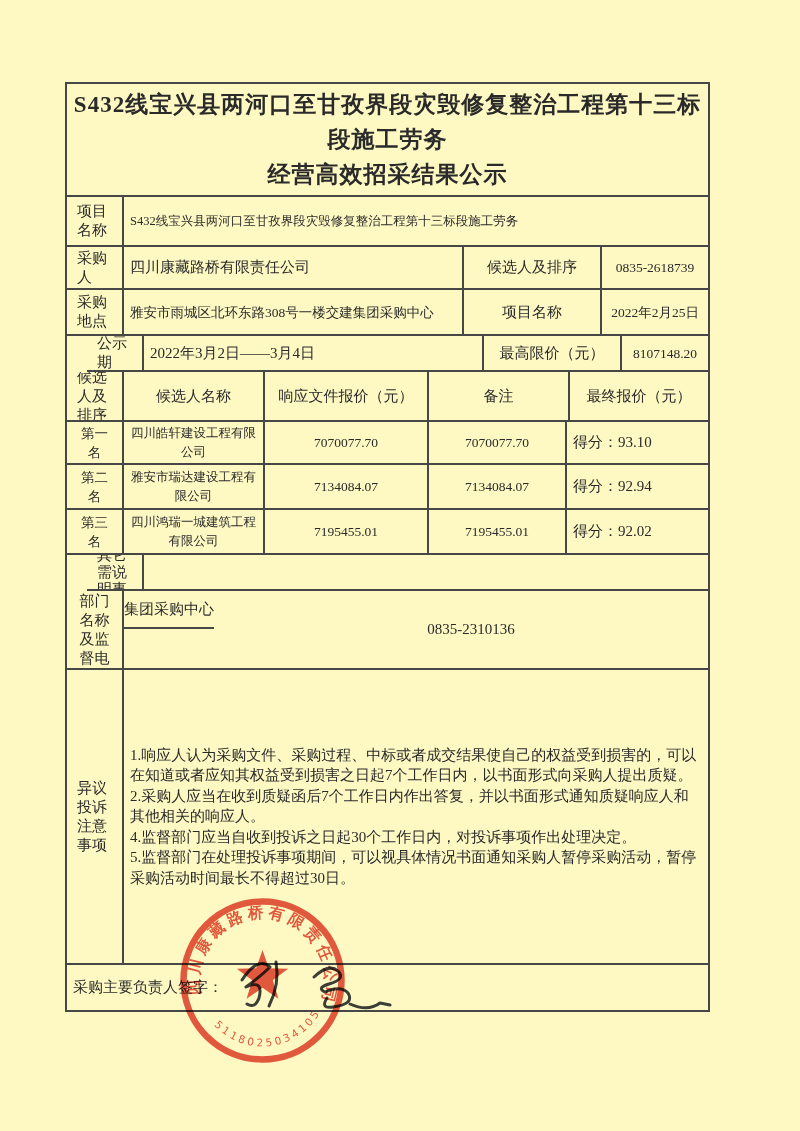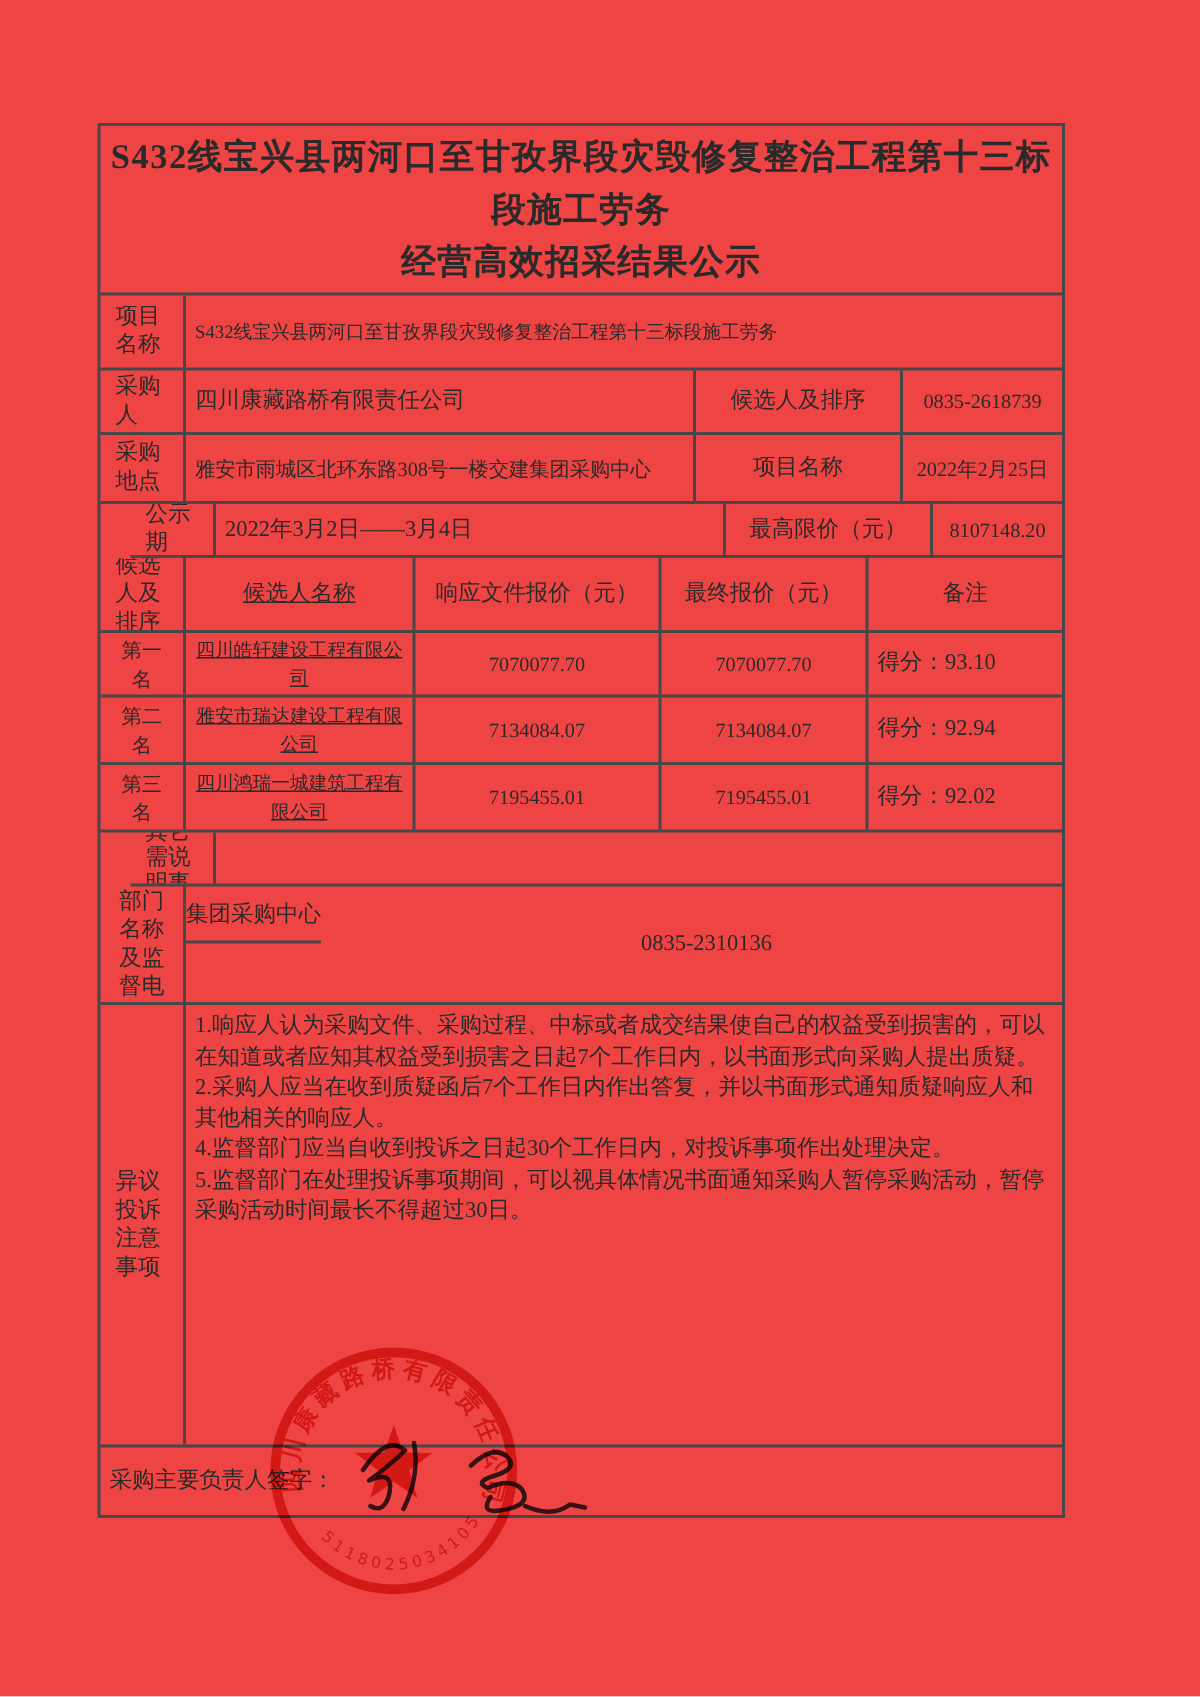--- a/index.html
+++ b/index.html
@@ -1,37 +1,37 @@
 <!DOCTYPE html>
 <html><head>
 <meta charset="utf-8">
 <style>
   html,body { margin:0; padding:0; background:#ffffff; }
   .page {
     position:relative; width:800px; height:1131px; overflow:hidden;
-    background:#ef4444;
+    background:#fef9c3;
     font-family:"Liberation Serif","DejaVu Serif",serif;
     color:#2a2a2a;
   }
   .tbl {
     position:absolute; left:65px; top:82px; width:645px;
     border:2px solid #474747; box-sizing:border-box;
   }
   .row { display:flex; border-bottom:2px solid #474747; box-sizing:border-box; }
   .row:last-child { border-bottom:none; }
   .cell {
     border-right:2px solid #474747; box-sizing:border-box;
     display:flex; align-items:center;
     font-size:15px; line-height:19px; padding:2px 6px;
     overflow:hidden;
   }
   .cell:last-child { border-right:none; }
   .lab   { width:57px; flex:none; padding:2px 10px; }
   .w340  { width:340px; flex:none; }
-  .w177  { width:153px; flex:none;text-decoration:underline; }
+  .w177  { width:141px; flex:none; }
   .w164  { width:164px; flex:none; }
   .w138  { width:138px; flex:none; }
   .flex1 { flex:1; }
   .center{ justify-content:center; text-align:center; }
   .fs12  { font-size:12.5px; }
   .fs13  { font-size:13.5px; }
   
   .rh-title{ height:113px; } .rh50{ height:50px; } .rh43{ height:43px; }
   .rh46{ height:46px; } .rh36{ height:36px;margin-left:20px; } .rh45{ height:45px; }
   .rh79{ height:79px; } .rh295{ height:295px; }
@@ -39,21 +39,21 @@
     flex:1; display:flex; flex-direction:column; justify-content:center;
     text-align:center; font-weight:bold; font-size:23px; line-height:35px;
     letter-spacing:1px;
   }
   .stack { flex:1; display:flex; flex-direction:row; }
   .sub   { display:flex; align-items:center; justify-content:center;
            box-sizing:border-box; font-size:15px; }
   .sub1  { height:38px; border-bottom:2px solid #474747; }
   .sub2  { flex:1;margin-left:20px; }
   .obj-cell {
-    flex:1; display:flex; flex-direction:column; 
+    flex:1; display:flex; flex-direction:column; justify-content:center;
     padding:4px 6px; box-sizing:border-box; font-size:15px; line-height:20.5px;
   }
   .obj-cell div { margin:0; }
   .stamp {
     position:absolute; left:174px; top:892px; width:177px; height:177px;
     mix-blend-mode:multiply; opacity:.83; pointer-events:none;
   }
   .sig {
     position:absolute; left:228px; top:946px; width:200px; height:76px;
     mix-blend-mode:multiply; pointer-events:none;
@@ -96,22 +96,22 @@
       <div class="cell lab">公示期</div>
       <div class="cell w340">2022年3月2日——3月4日</div>
       <div class="cell w138 center">最高限价（元）</div>
       <div class="cell flex1 center fs13">8107148.20</div>
     </div>
 
     <div class="row rh50">
       <div class="cell lab">候选人及排序</div>
       <div class="cell w177 center">候选人名称</div>
       <div class="cell w164 center">响应文件报价（元）</div>
+      <div class="cell flex1 center">备注</div>
       <div class="cell w138 center">最终报价（元）</div>
-      <div class="cell flex1 center">备注</div>
     </div>
 
     <div class="row rh43">
       <div class="cell lab center fs13">第一名</div>
       <div class="cell w177 center fs12">四川皓轩建设工程有限公司</div>
       <div class="cell w164 center fs13">7070077.70</div>
       <div class="cell w138 center fs13">7070077.70</div>
       <div class="cell flex1">得分：93.10</div>
     </div>
 

